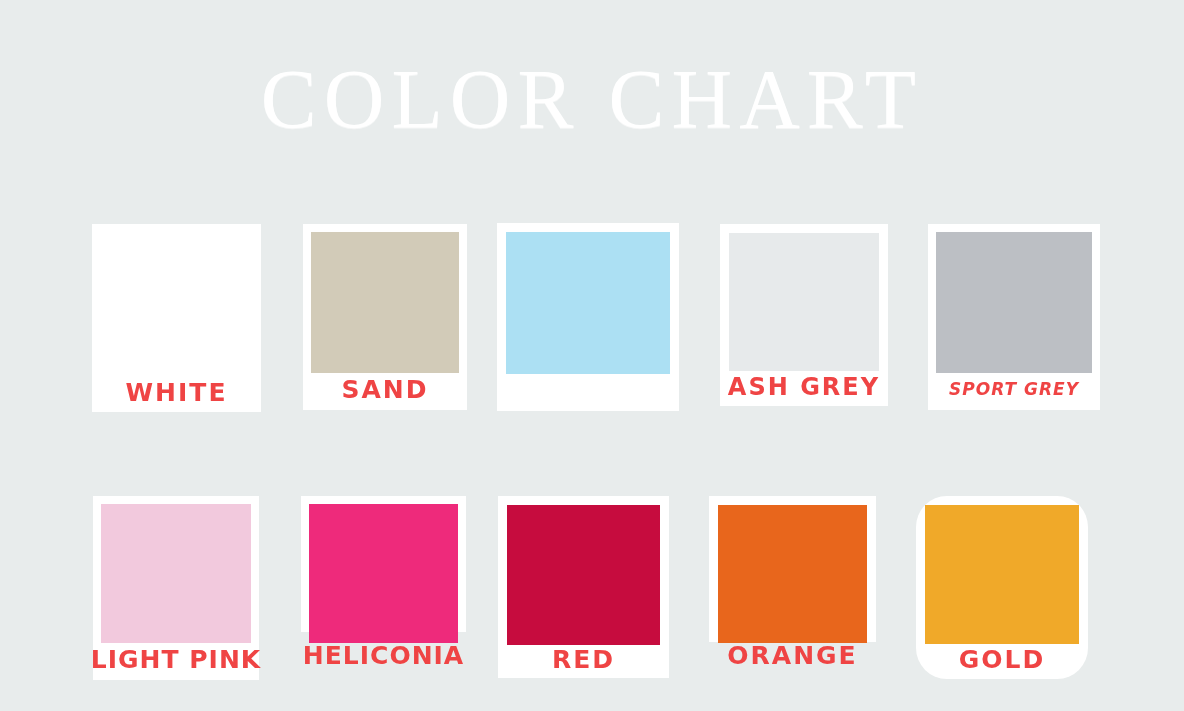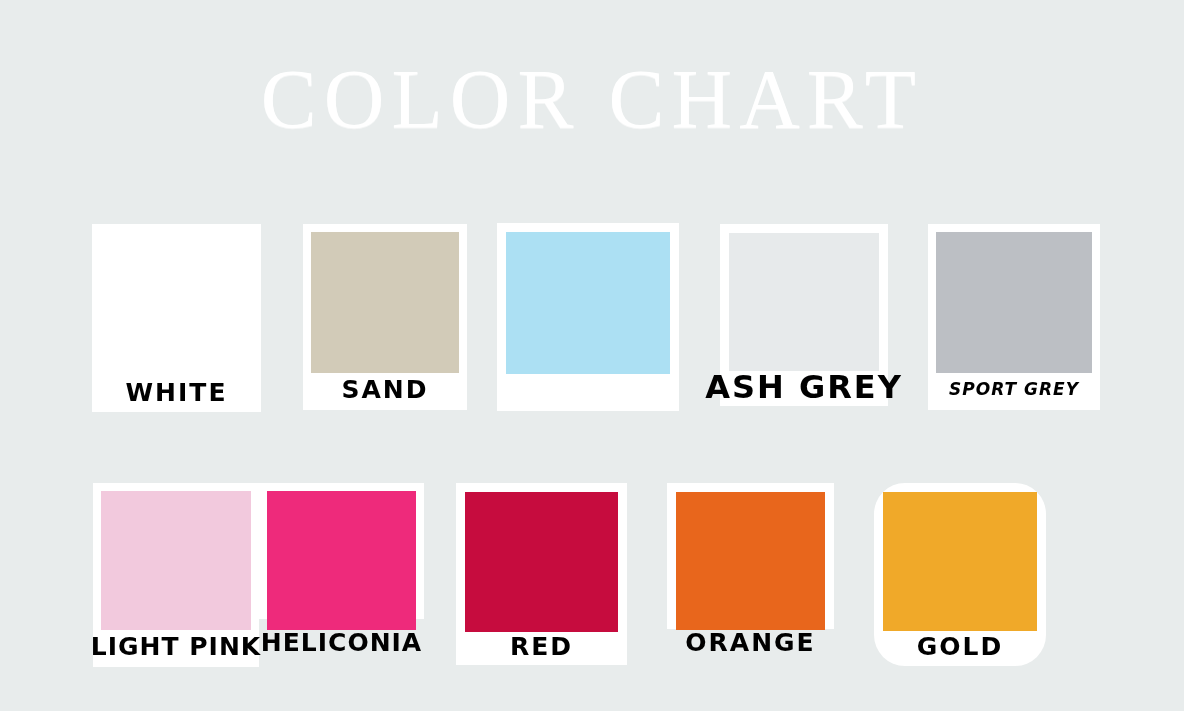--- a/index.html
+++ b/index.html
@@ -39,21 +39,21 @@
 
   
   .row {
     position: absolute;
     left: 0;
     width: 1184px;
     display: flex;
     justify-content: flex-start;
   }
   #row-1 { top: 224px; }
-  #row-2 { top: 483px; }
+  #row-2 { top: 496px; }
 
   .card {
     background: #ffffff;
     box-sizing: border-box;
     display: flex;
     flex-direction: column;
     align-items: stretch;
     flex: 0 0 auto;
   }
 
@@ -61,21 +61,21 @@
     width: 100%;
     height: 140px;
     flex: 0 0 140px;
   }
 
   .card-label {
     flex: 1 1 auto;
     display: flex;
     align-items: center;
     justify-content: center;
-    color: #000000;
+    color: #ef4444;
     font-family: "DejaVu Sans", "Liberation Sans", sans-serif;
     font-weight: 700;
     font-size: 25px;
     line-height: 1;
     letter-spacing: 2px;
     white-space: nowrap;
     padding: 0 2px 4px 2px;
   }
 </style>
 </head>
@@ -92,33 +92,33 @@
       </div>
       <div class="card" style="width: 164px; height: 186px; margin-left: 42px; margin-top: 0px;">
         <div class="swatch" style="background: rgb(210, 203, 184); height: 141px; flex: 0 0 141px; margin-left: 8px; margin-right: 8px; margin-top: 8px; width: auto;"></div>
         <div class="card-label" style="font-size: 25px; letter-spacing: 2px;">SAND</div>
       </div>
       <div class="card" style="width: 182px; height: 188px; margin-left: 30px; margin-top: -1px;">
         <div class="swatch" style="background: rgb(172, 224, 243); height: 142px; flex: 0 0 142px; margin-left: 9px; margin-right: 9px; margin-top: 9px; width: auto;"></div>
       </div>
       <div class="card" style="width: 168px; height: 182px; margin-left: 41px; margin-top: 0px;">
         <div class="swatch" style="background: rgb(231, 234, 235); height: 138px; flex: 0 0 138px; margin-left: 9px; margin-right: 9px; margin-top: 9px; width: auto;"></div>
-        <div class="card-label" style="font-size: 32px; letter-spacing: 2px;">ASH GREY</div>
+        <div class="card-label" style="font-size: 24px; letter-spacing: 2px;">ASH GREY</div>
       </div>
       <div class="card" style="width: 172px; height: 186px; margin-left: 40px; margin-top: 0px;">
         <div class="swatch" style="background: rgb(188, 191, 196); height: 141px; flex: 0 0 141px; margin-left: 8px; margin-right: 8px; margin-top: 8px; width: auto;"></div>
         <div class="card-label" style="font-size: 17px; letter-spacing: 1px; font-style: italic;">SPORT GREY</div>
       </div>
     </div>
   <div class="row" id="row-2">
       <div class="card" style="width: 166px; height: 184px; margin-left: 93px; margin-top: 0px;">
         <div class="swatch" style="background: rgb(242, 201, 221); height: 139px; flex: 0 0 139px; margin-left: 8px; margin-right: 8px; margin-top: 8px; width: auto;"></div>
         <div class="card-label" style="font-size: 25px; letter-spacing: 1px;">LIGHT PINK</div>
       </div>
-      <div class="card" style="width: 165px; height: 136px; margin-top: 0px; text-align: right;">
+      <div class="card" style="width: 165px; height: 136px; margin-left: 42px; margin-top: 0px; text-align: right;">
         <div class="swatch" style="background: rgb(238, 42, 123); height: 139px; flex: 0 0 139px; margin-left: 8px; margin-right: 8px; margin-top: 8px; width: auto;"></div>
         <div class="card-label" style="font-size: 25px; letter-spacing: 1px;">HELICONIA</div>
       </div>
       <div class="card" style="width: 171px; height: 182px; margin-left: 32px; margin-top: 0px;">
         <div class="swatch" style="background: rgb(198, 12, 62); height: 140px; flex: 0 0 140px; margin-left: 9px; margin-right: 9px; margin-top: 9px; width: auto;"></div>
         <div class="card-label" style="font-size: 25px; letter-spacing: 2px;">RED</div>
       </div>
       <div class="card" style="width: 167px; height: 146px; margin-left: 40px; margin-top: 0px;">
         <div class="swatch" style="background: rgb(232, 102, 28); height: 138px; flex: 0 0 138px; margin-left: 9px; margin-right: 9px; margin-top: 9px; width: auto;"></div>
         <div class="card-label" style="font-size: 25px; letter-spacing: 2px;">ORANGE</div>

